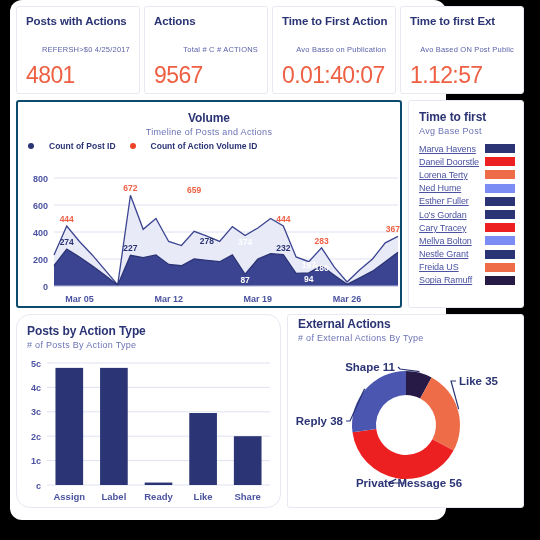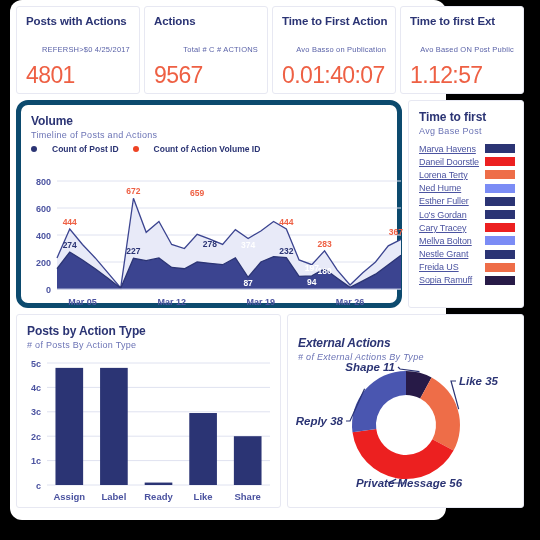--- a/index.html
+++ b/index.html
@@ -74,25 +74,26 @@
     white-space: nowrap;
   }
 
   
   .volume-panel {
     position: absolute;
     left: 6px;
     top: 100px;
     width: 386px;
     height: 208px;
-    border: 5px solid #0c4a6e;
-    border-radius: 12px;
+    border: 2px solid #0c4a6e;
+    border-radius: 3px;
     box-sizing: border-box;
     padding: 9px 10px 4px 10px;
     background: #fff;
+    text-align: center;
   }
   .panel-title {
     font-size: 12px;
     font-weight: bold;
     color: #2b3474;
     letter-spacing: -0.1px;
   }
   .panel-sub {
     font-size: 9px;
     color: #6b73b5;
@@ -152,37 +153,36 @@
   }
 
   
   .bar-panel {
     position: absolute;
     left: 6px;
     top: 314px;
     width: 265px;
     height: 194px;
     border: 1px solid #e7e8f2;
-    border-radius: 3px;
+    border-radius: 14px;
     box-sizing: border-box;
     padding: 9px 10px 4px 10px;
     background: #fff;
   }
   .donut-panel {
     position: absolute;
     left: 277px;
     top: 314px;
     width: 237px;
     height: 194px;
     border: 1px solid #e7e8f2;
     border-radius: 3px;
     box-sizing: border-box;
-    padding: 21px 10px 4px 10px;
-    background: #fff;
-    font-style: italic;
+    padding: 2px 10px 4px 10px;
+    background: #fff;
   }
   .bar-chart-wrap {
     position: absolute;
     left: 0px;
     top: 40px;
     width: 265px;
     height: 152px;
   }
   .donut-wrap {
     position: absolute;

